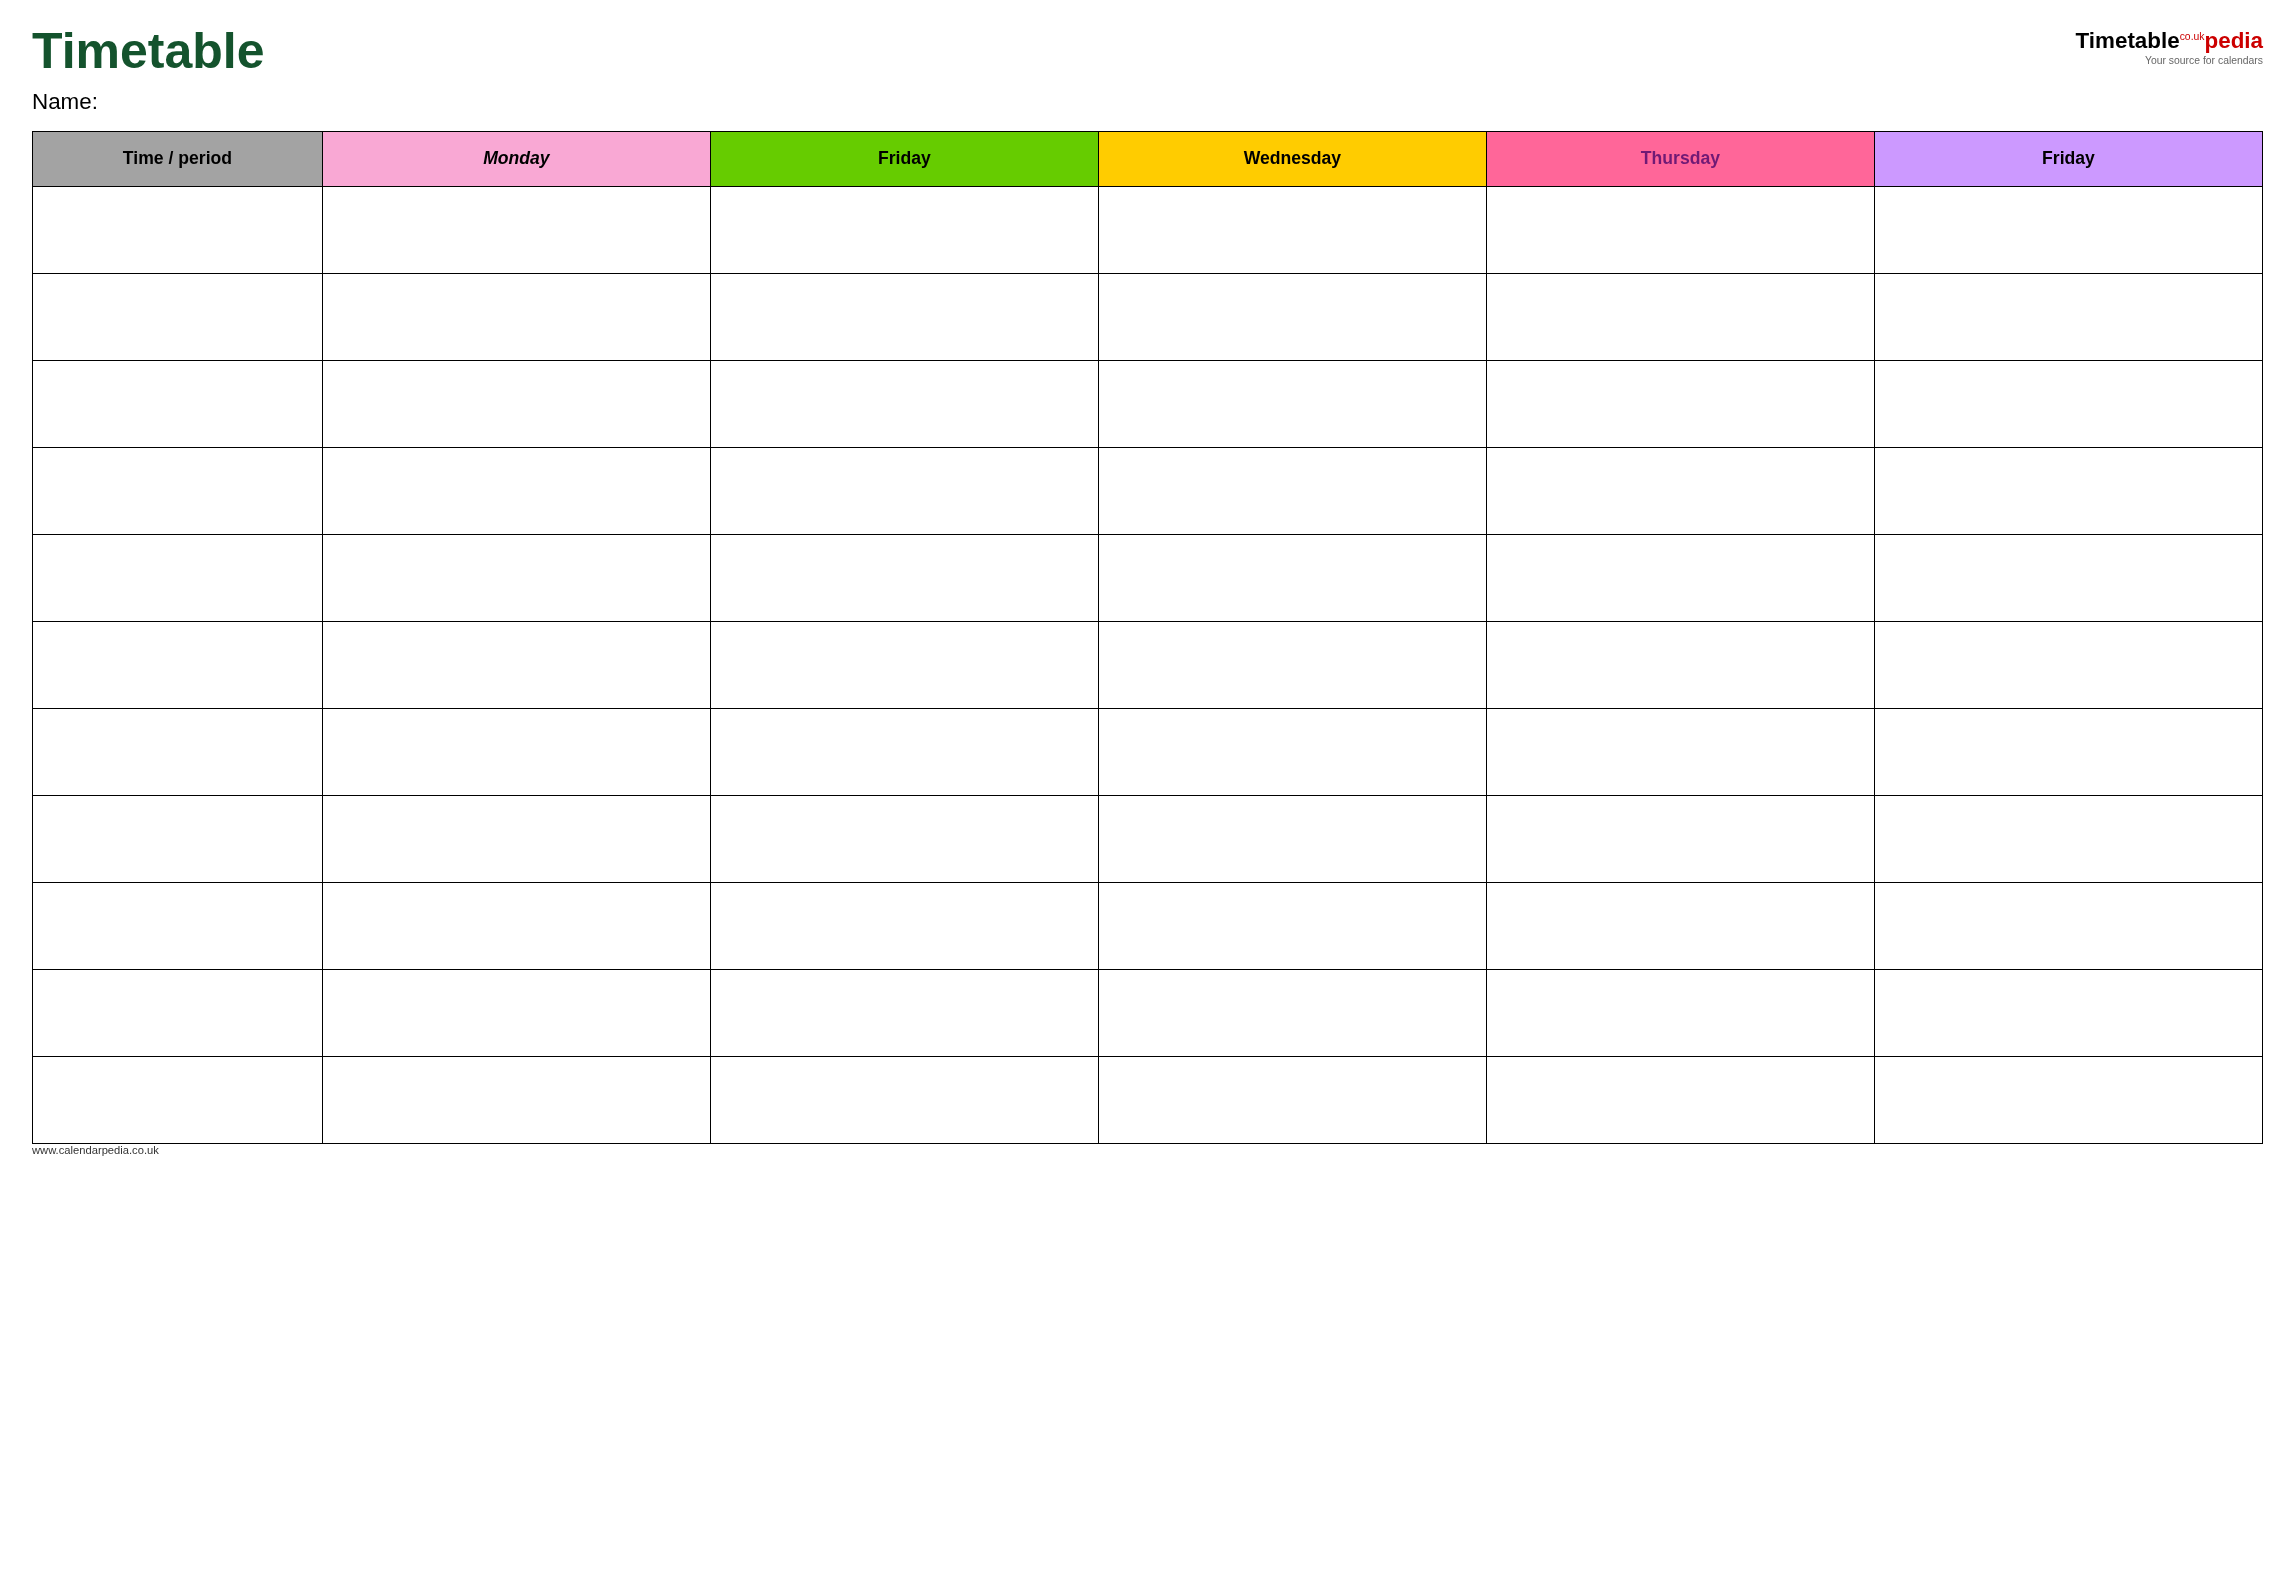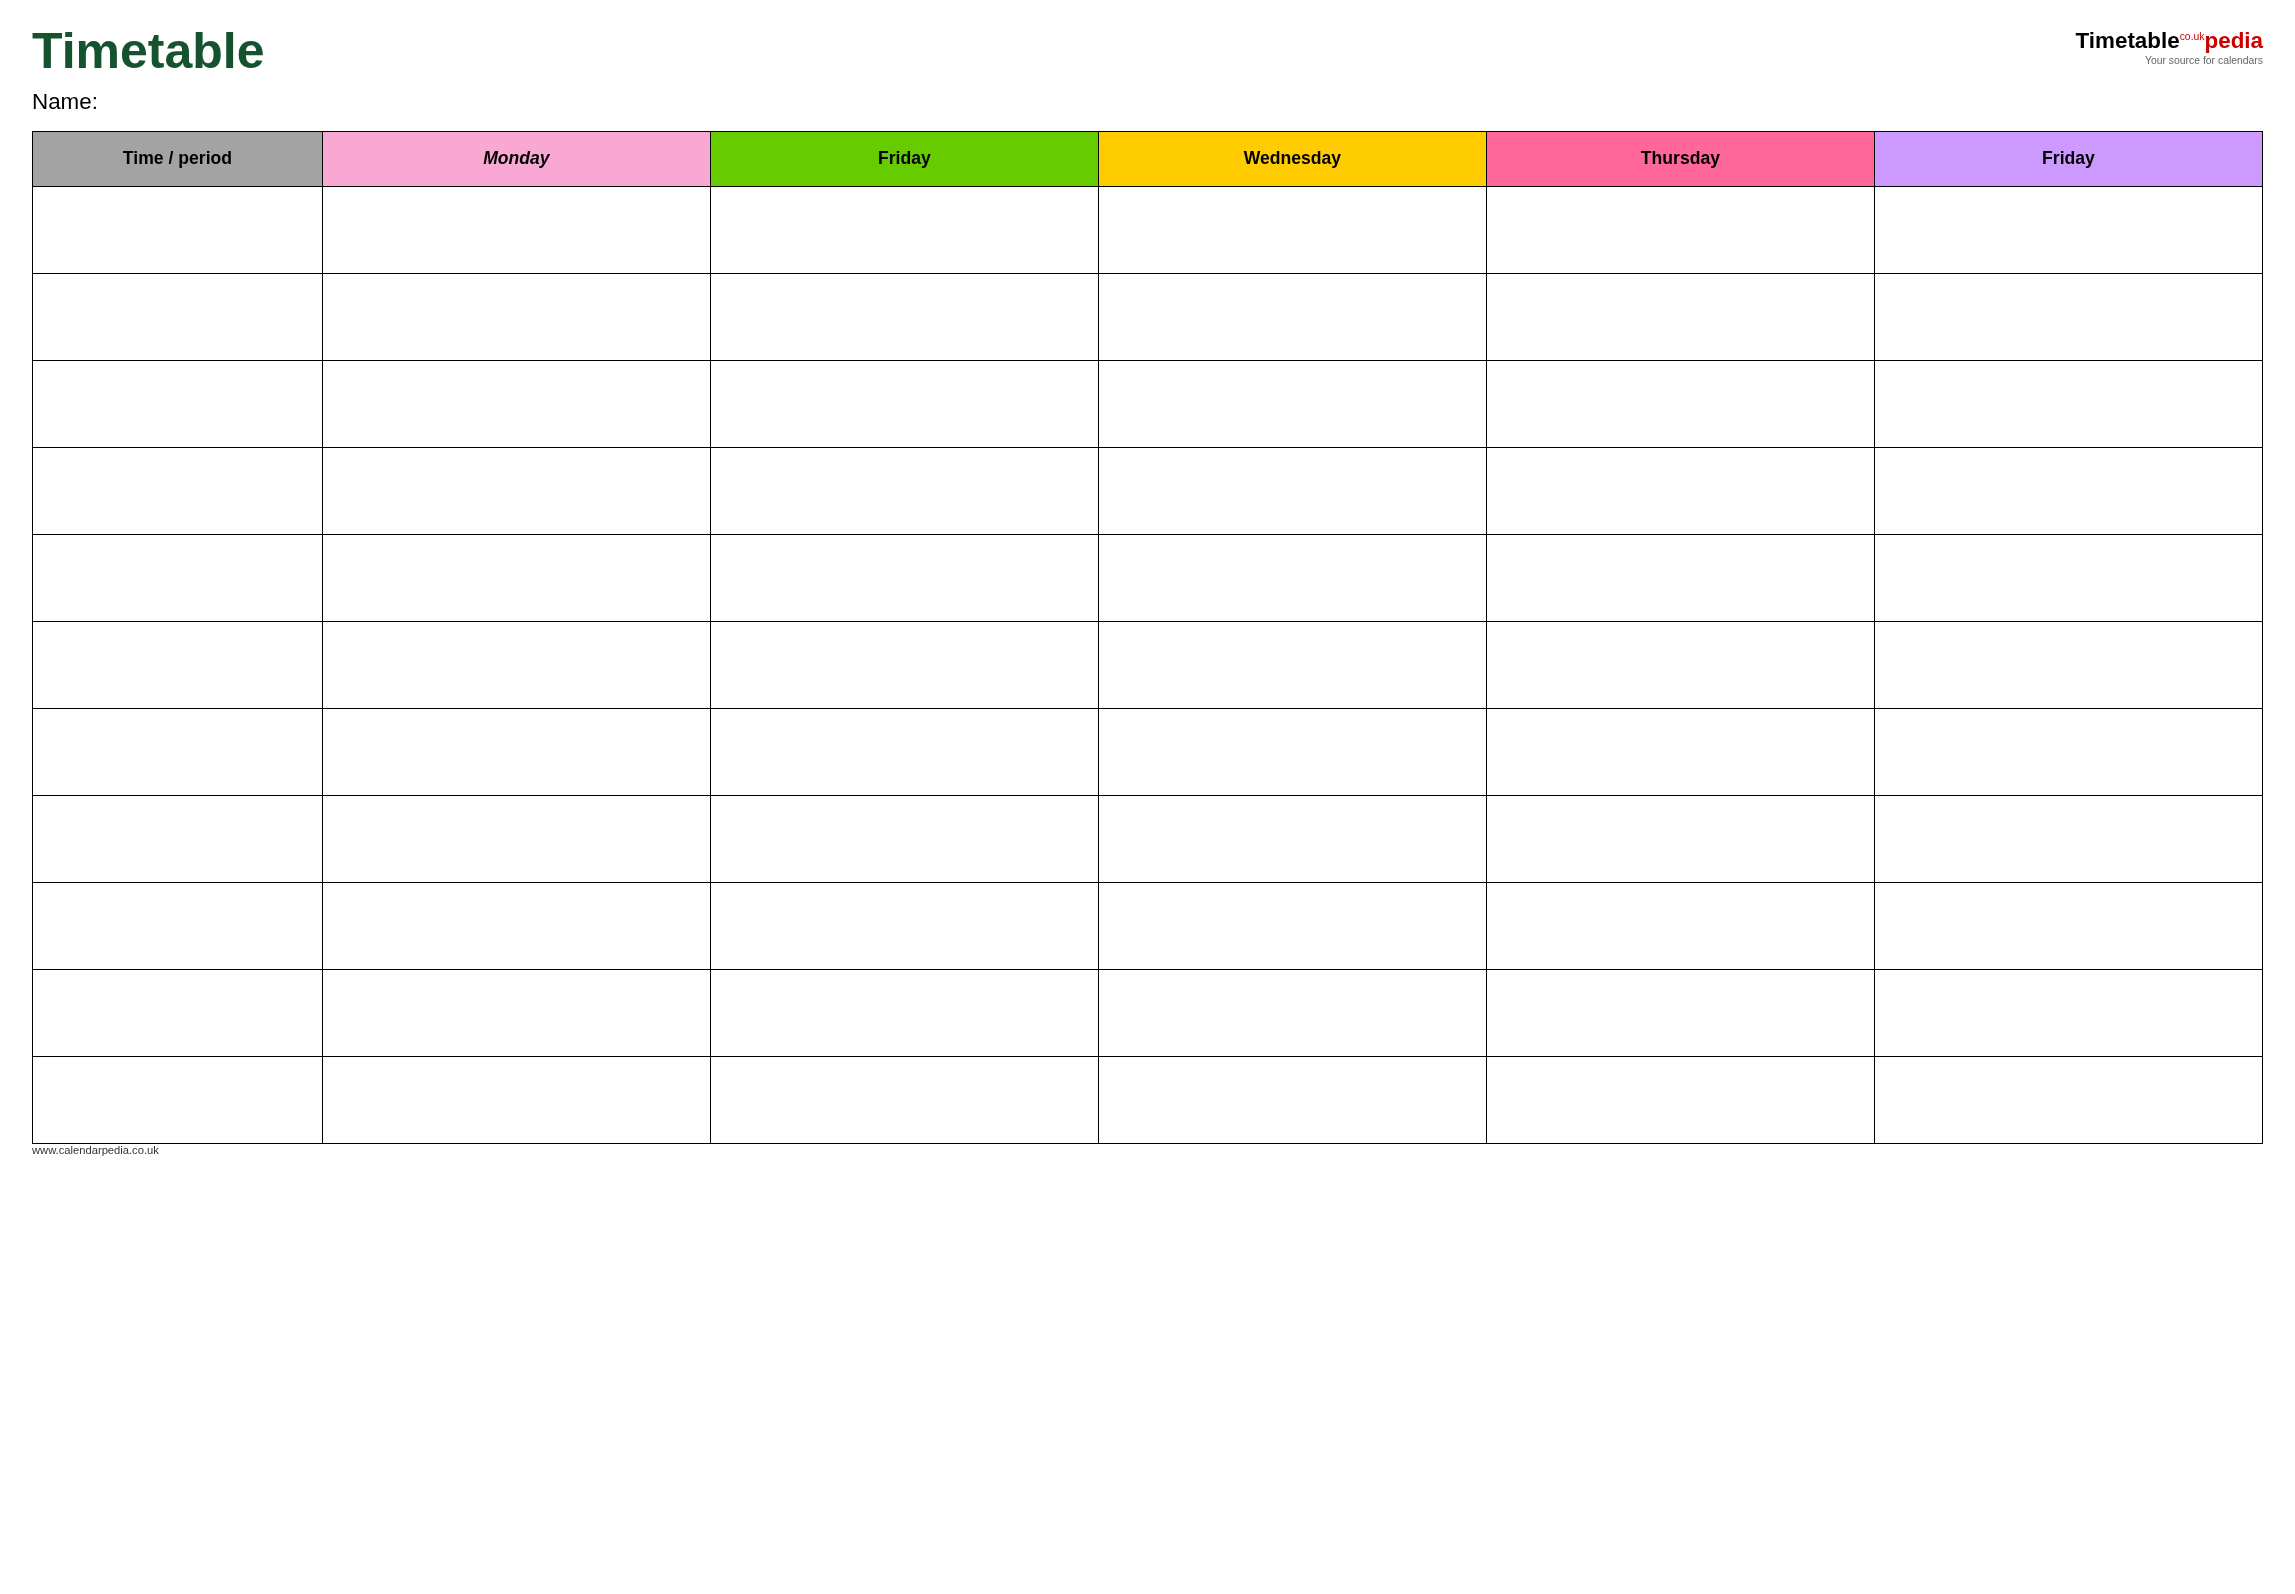--- a/index.html
+++ b/index.html
@@ -120,21 +120,21 @@
     }
 
     .th-wednesday {
       background-color: #ffcc00;
       color: #000000;
       width: 17.4%;
     }
 
     .th-thursday {
       background-color: #ff6699;
-      color: #000000;
+      color: #701a75;
       width: 17.4%;
     }
 
     .th-friday {
       background-color: #cc99ff;
       color: #000000;
       width: 17.4%;
     }
 
     .timetable-container td {

